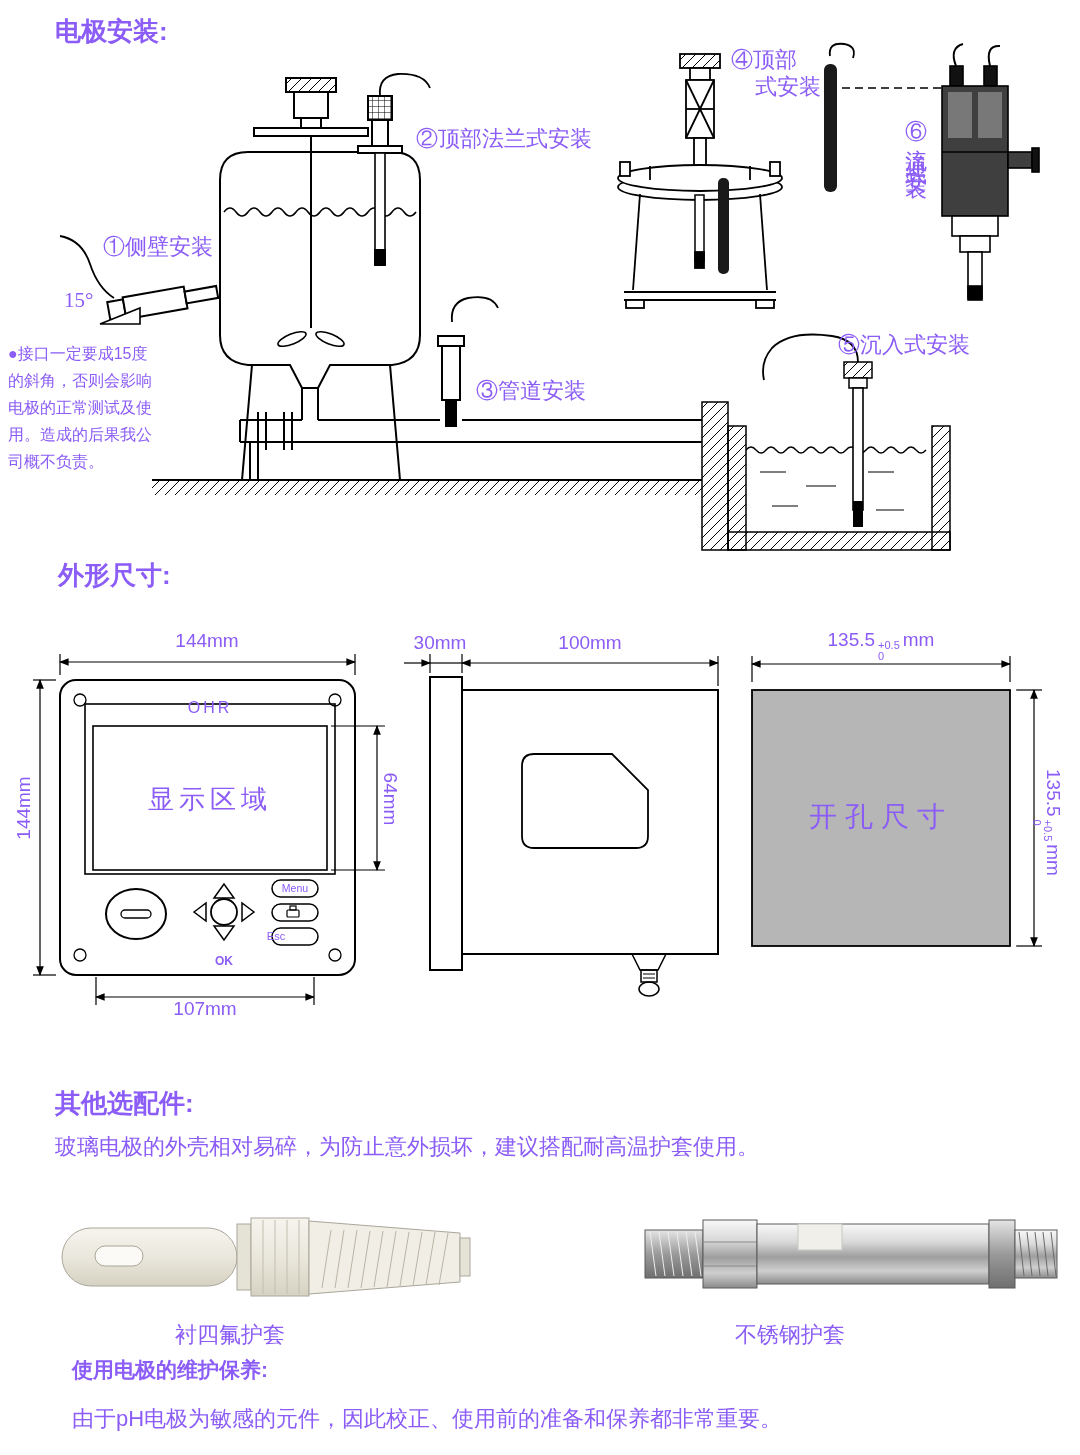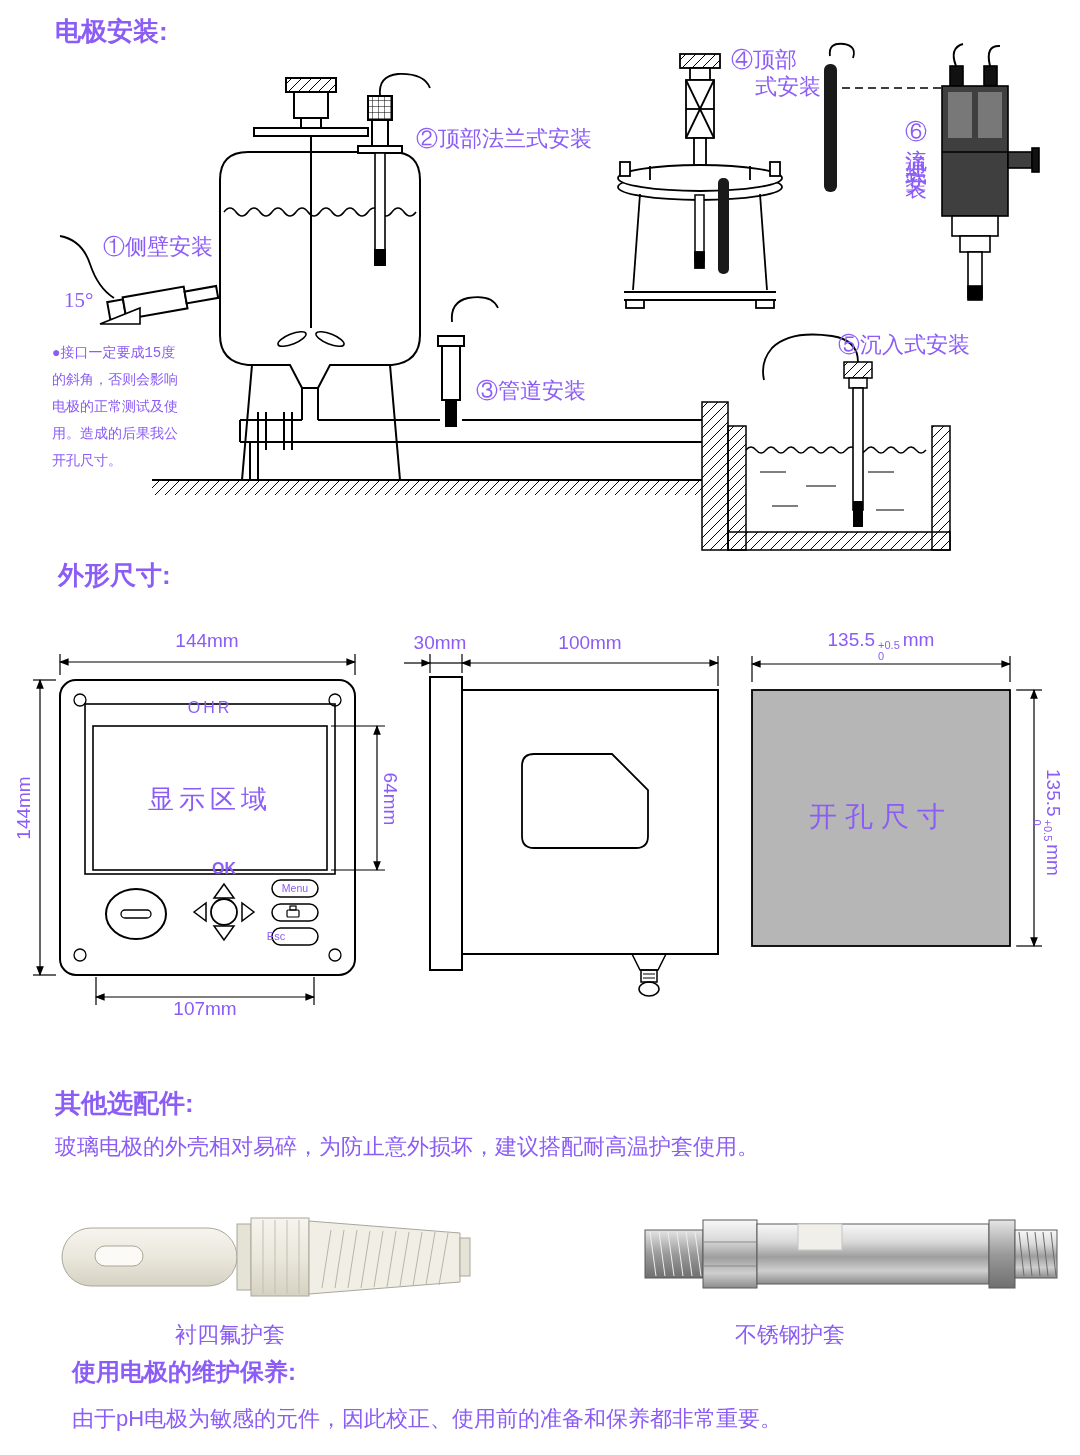--- a/index.html
+++ b/index.html
@@ -1,25 +1,25 @@
 <!DOCTYPE html>
 <html><head>
 <meta charset="utf-8">
 <style>
   html,body{margin:0;padding:0;background:#fff;}
   #page{position:relative;width:1080px;height:1455px;background:#fff;color:#8b5cf6;
         font-family:"Liberation Sans",sans-serif;overflow:hidden;}
   .abs{position:absolute;}
   .h1{position:absolute;font-weight:bold;font-size:26px;white-space:nowrap;}
-  .h1b{position:absolute;font-weight:bold;font-size:24px;white-space:nowrap;}
+  .h1b{position:absolute;font-weight:bold;font-size:21px;white-space:nowrap;}
   .body-text{position:absolute;font-size:22px;white-space:nowrap;}
   .dia-lbl{position:absolute;font-family:"Liberation Serif","DejaVu Serif",serif;
            font-size:22px;white-space:nowrap;}
-  .warn{position:absolute;font-family:Liberation Mono, monospace;
-        font-size:14px;line-height:27px;white-space:nowrap;margin-left:44px;}
+  .warn{position:absolute;font-family:Liberation Sans, sans-serif;
+        font-size:16px;line-height:27px;white-space:nowrap;}
   .vlabel{writing-mode:vertical-rl;text-orientation:upright;letter-spacing:7px;}
   .dim-lbl{position:absolute;font-size:19px;white-space:nowrap;text-align:center;}
   .tolstack{display:inline-flex;flex-direction:column;font-size:11px;line-height:11px;
             vertical-align:-3px;margin:0 3px;text-align:left;}
   .rotm90{transform:rotate(-90deg);}
   .rot90{transform:rotate(90deg);}
   .caption{position:absolute;font-size:22px;text-align:left;white-space:nowrap;}
   .serifcn{font-family:"Liberation Serif","DejaVu Serif",serif;}
   svg{position:absolute;}
 </style>
@@ -178,21 +178,21 @@
     <div style="margin-left:24px">式安装</div>
   </div>
   <div class="dia-lbl" style="left:838px;top:330px">⑤沉入式安装</div>
   <div class="dia-lbl vlabel" style="left:901px;top:102px;height:210px">⑥流通式安装</div>
 
   <div class="warn" style="left:8px;top:340px;width:182px">
     <div>●接口一定要成15度</div>
     <div>的斜角，否则会影响</div>
     <div>电极的正常测试及使</div>
     <div>用。造成的后果我公</div>
-    <div>开孔尺寸。</div>
+    <div>司概不负责。</div>
   </div>
 
   <div class="h1" style="left:58px;top:558px">外形尺寸:</div>
 
   <svg style="left:0;top:620px" width="1080" height="420" viewBox="0 0 1080 420">
     <defs>
       <marker id="arrD" viewBox="0 0 10 10" refX="9" refY="5" markerWidth="8" markerHeight="8" orient="auto-start-reverse">
         <path d="M0,1 L10,5 L0,9 Z" fill="#000"></path>
       </marker>
     </defs>
@@ -286,21 +286,21 @@
   <div class="dim-lbl rot90" style="left:962px;top:806px;width:170px">
     <span>135.5</span><span class="tolstack">
         <span>+0.5</span>
         <span>0</span>
       </span><span>mm</span>
   </div>
 
   <div class="abs" style="left:150px;top:699px;width:120px;text-align:center;font-weight:normal;font-size:16px;letter-spacing:3px">OHR</div>
   <div class="abs serifcn" style="left:110px;top:782px;width:200px;text-align:center;font-size:26px;letter-spacing:5px">显示区域</div>
   <div class="abs" style="left:272px;top:882px;width:46px;text-align:center;font-size:10.5px">Menu</div>
-  <div class="abs" style="left:204px;top:860px;width:40px;text-align:center;font-size:16px;font-weight:bold">OK</div>
+  <div class="abs" style="left:204px;top:954px;width:40px;text-align:center;font-size:12px;font-weight:bold">OK</div>
   <div class="abs" style="left:260px;top:930px;width:32px;text-align:center;font-size:11px">Esc</div>
   <div class="abs serifcn" style="left:781px;top:798px;width:200px;text-align:center;font-size:28px;letter-spacing:8px">开孔尺寸</div>
 
   <div class="h1" style="left:55px;top:1086px">其他选配件:</div>
   <div class="body-text" style="left:55px;top:1132px">玻璃电极的外壳相对易碎，为防止意外损坏，建议搭配耐高温护套使用。</div>
 
   <svg style="left:0;top:1190px" width="1080" height="135" viewBox="0 0 1080 135">
     <defs>
       <linearGradient id="gSteel" x1="0" y1="0" x2="0" y2="1">
         <stop offset="0" stop-color="#f8f8f8"></stop>

